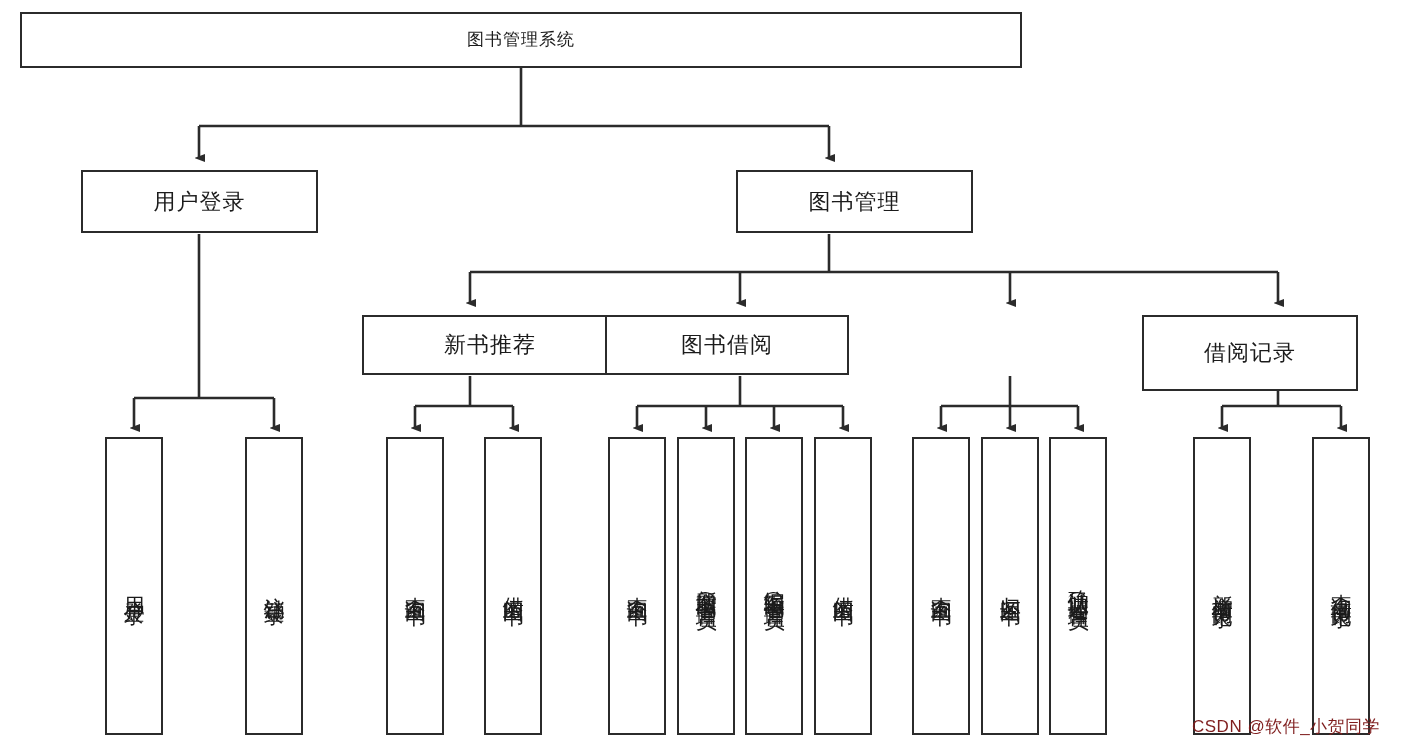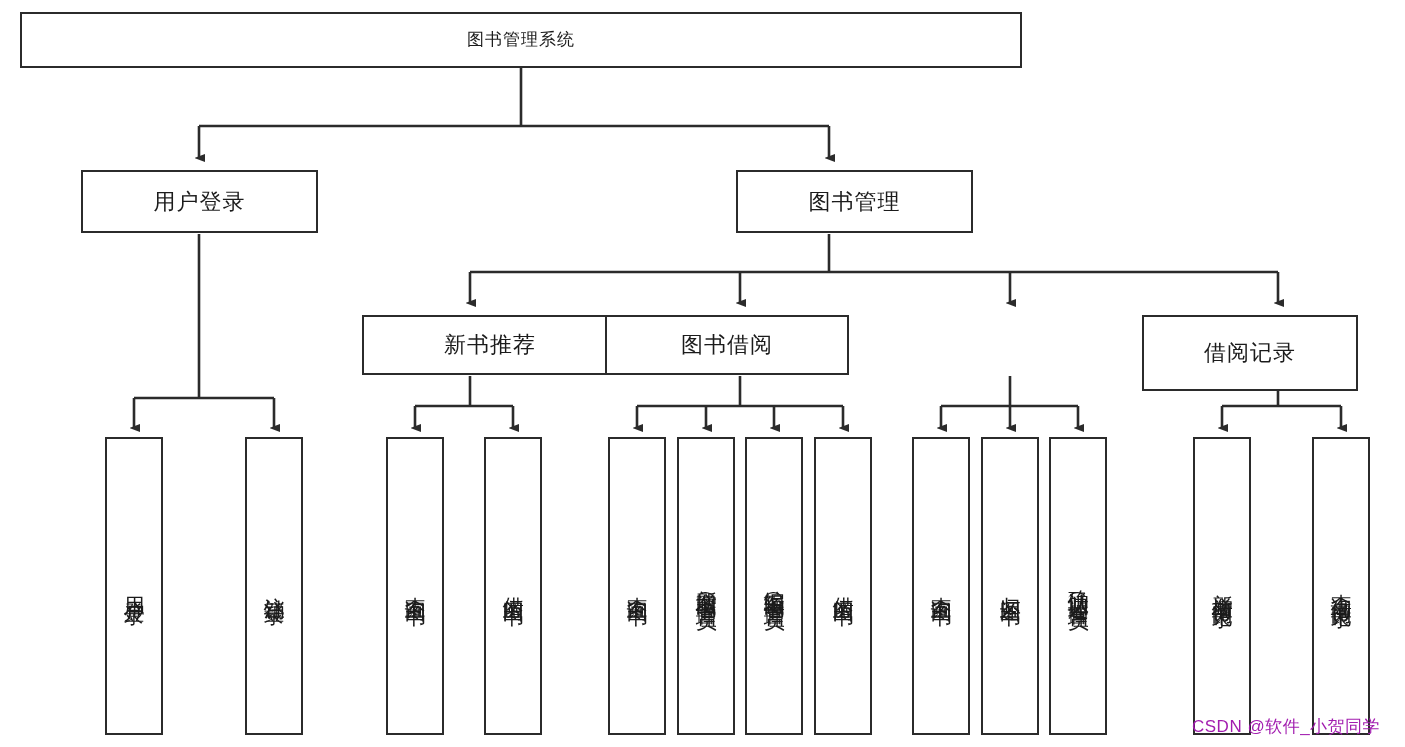--- a/index.html
+++ b/index.html
@@ -64,21 +64,21 @@
     text-orientation: upright;
     font-size: 21px;
     line-height: 1.16;
     letter-spacing: 3px;
     white-space: nowrap;
     max-height: 100%;
   }
   .watermark {
     position: absolute;
     font-size: 17px;
-    color: #a21caf;
+    color: #7f1d1d;
     white-space: nowrap;
     z-index: 5;
     letter-spacing: 0.5px;
   }
 </style>
 </head>
 <body>
 
 <div id="canvas">
 

